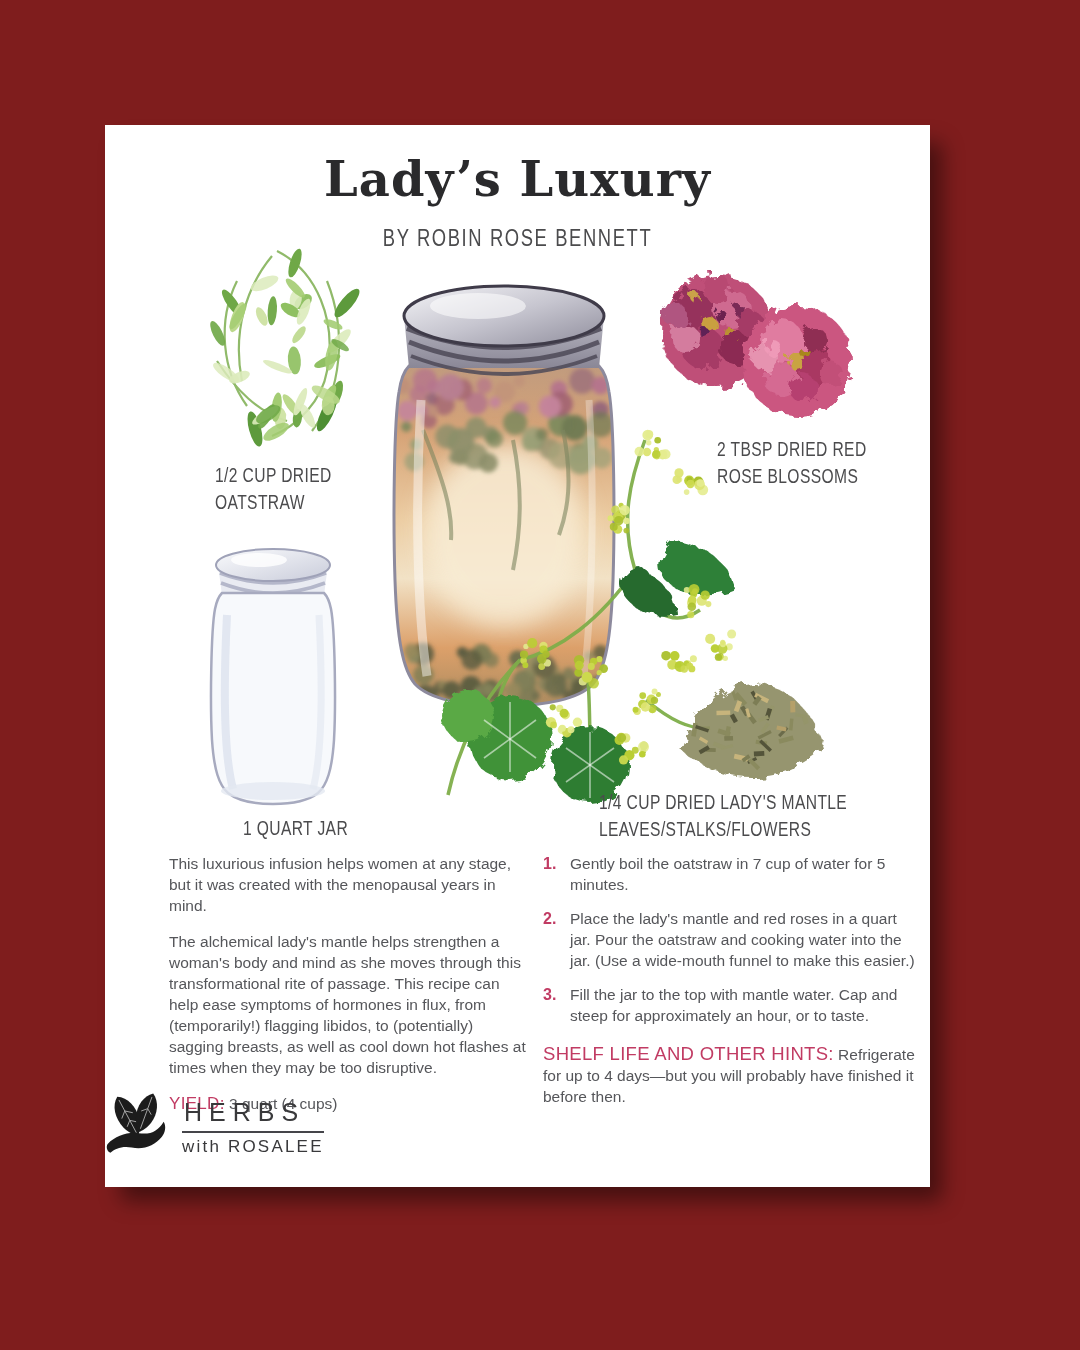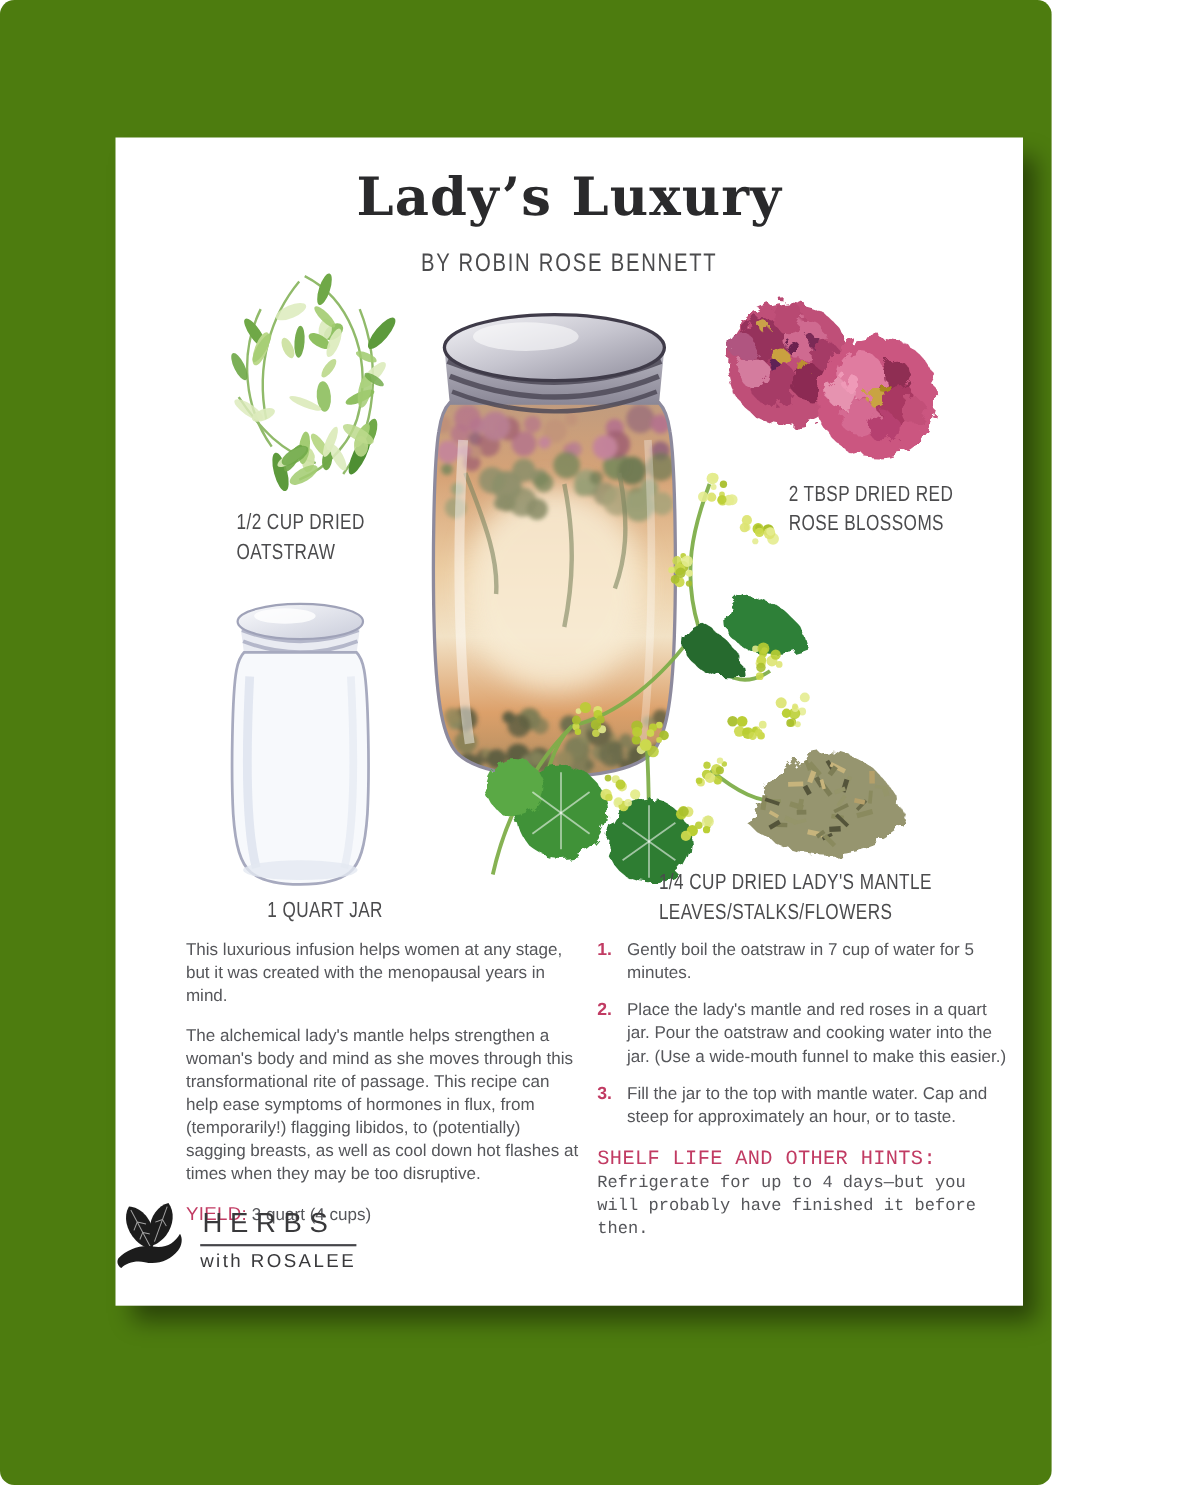--- a/index.html
+++ b/index.html
@@ -1,17 +1,17 @@
 <!DOCTYPE html>
 <html><head>
 <meta charset="utf-8">
 <style>
   html,body{margin:0;padding:0;background:#ffffff;}
-  .canvas{position:relative;width:956px;height:1350px;background:#4d7c0f;overflow:hidden;
-          font-family:"Liberation Sans",sans-serif;border-radius:13px;}
+  .canvas{position:relative;width:1080px;height:1350px;background:#7f1d1d;overflow:hidden;
+          font-family:"Liberation Sans",sans-serif;}
   .card{position:absolute;left:105px;top:125px;width:825px;height:1062px;background:#ffffff;
         box-shadow:14px 16px 20px -2px rgba(0,0,0,0.45);}
   .title{position:absolute;left:0;right:0;top:26px;margin:0;text-align:center;
          font-family:"DejaVu Serif",serif;font-weight:700;font-size:48px;color:#2a2a2c;letter-spacing:1px;}
   .hand{font-family:"Liberation Sans",sans-serif;color:#4b4b4d;text-transform:uppercase;}
   .byline{position:absolute;left:0;right:0;top:100px;text-align:center;font-size:23px;letter-spacing:2px;
           transform:scaleX(.8);transform-origin:center top;}
   .illus{position:absolute;}
   .oatstraw{left:72px;top:116px;width:200px;height:230px;}
   .mainjar{left:258px;top:155px;width:282px;height:435px;z-index:2;}
@@ -28,21 +28,21 @@
   .intro{position:absolute;left:64px;top:728px;width:362px;color:#55565a;}
   .intro p{margin:0 0 15px 0;font-size:15.5px;line-height:21px;}
   .ital{}
   .accent-caps{color:#c13b63;text-transform:uppercase;letter-spacing:.3px;}
   .yield{font-style:normal;font-size:15.5px;color:#55565a;}
   .yield .accent-caps{font-size:17px;}
   .steps{position:absolute;left:438px;top:728px;width:377px;color:#55565a;z-index:5;}
   .step{display:flex;margin-bottom:13px;}
   .step .num{flex:0 0 27px;color:#c13b63;font-weight:700;font-size:16px;line-height:21px;}
   .step .stext{flex:1;font-size:15.5px;line-height:21px;}
-  .shelf{margin:17px 0 0 0;font-size:15.5px;line-height:21px;font-family:Liberation Mono, monospace;}
+  .shelf{margin:17px 0 0 0;font-size:15.5px;line-height:21px;}
   .shelf .accent-caps{font-size:18.5px;}
   .logo{position:absolute;left:0;right:0;top:966px;display:flex;justify-content:flex-start;align-items:center;gap:13px;}
   .logo-icon{width:64px;height:72px;}
   .logo-name{font-size:25px;letter-spacing:7px;color:#39393b;border-bottom:2px solid #45454a;padding:0 2px 4px 2px;}
   .logo-sub{font-size:17px;letter-spacing:2.2px;color:#39393b;margin-top:4px;}
 </style>
 </head>
 <body>
 
 <div class="canvas">

